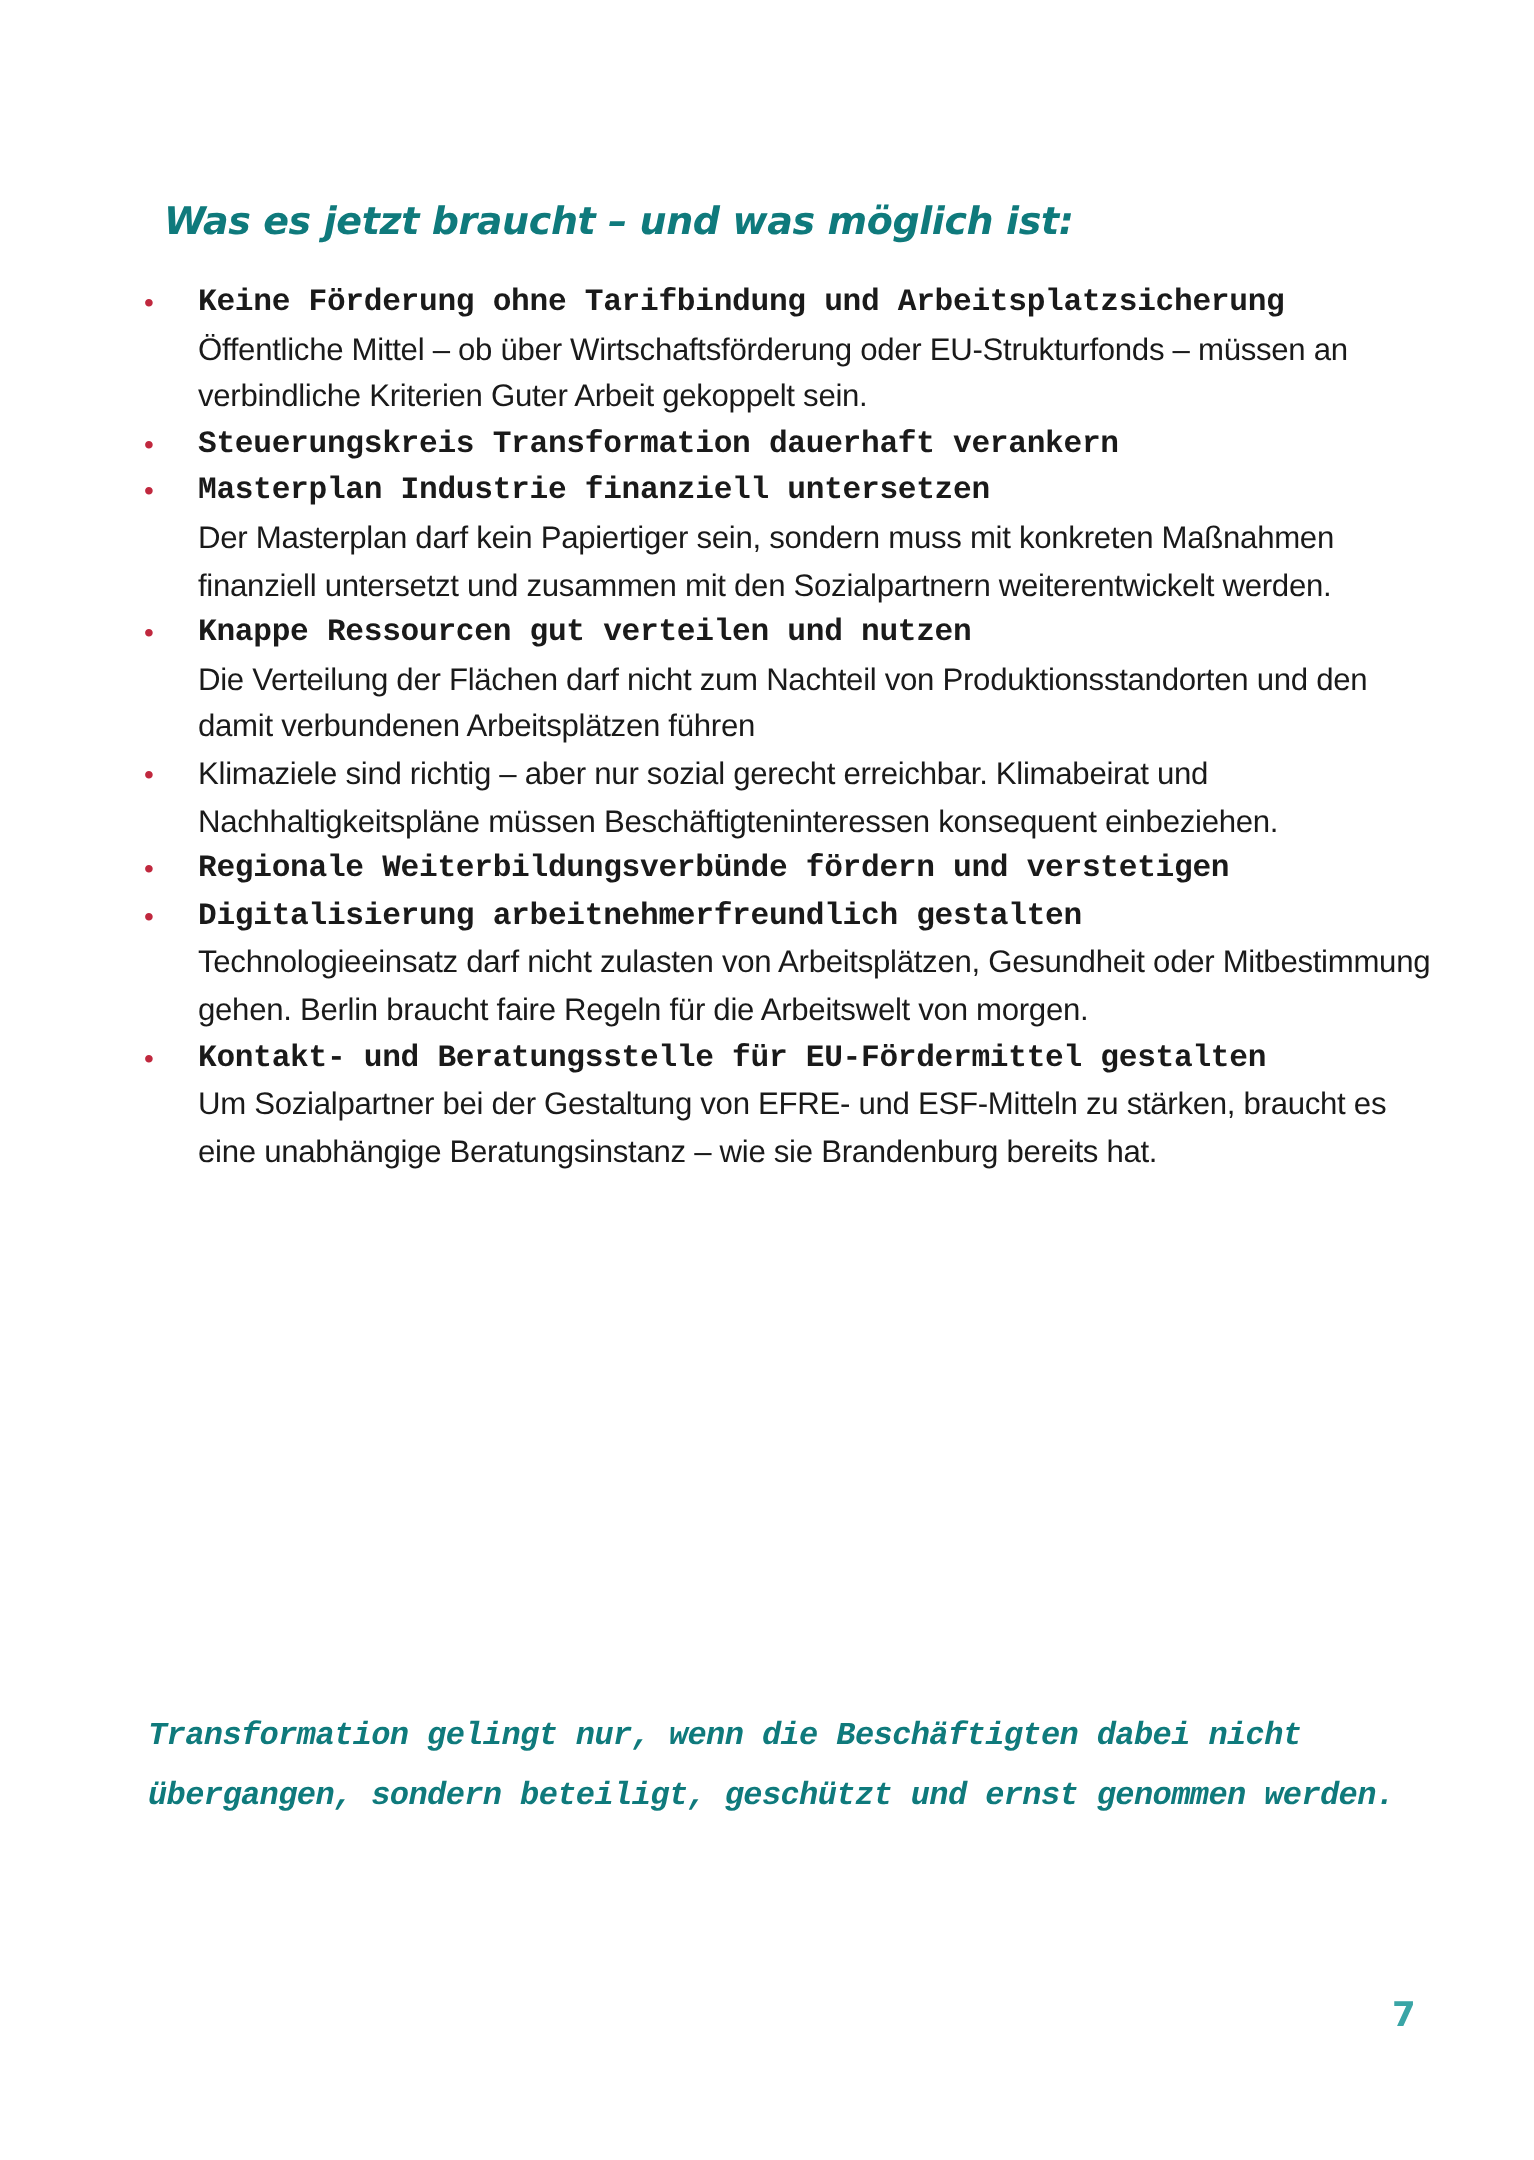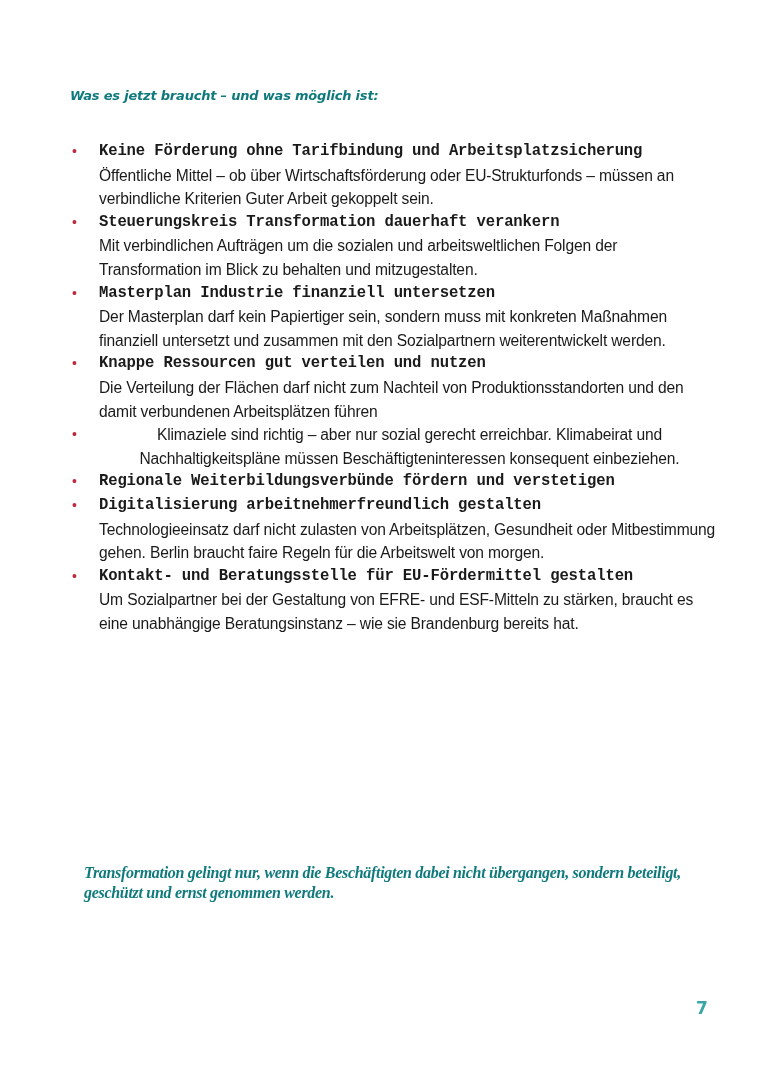--- a/index.html
+++ b/index.html
@@ -1,54 +1,53 @@
 <!DOCTYPE html>
 <html><head>
 <meta charset="utf-8">
 <style>
   html, body { margin:0; padding:0; background:#ffffff; }
   body { width:767px; height:1080px; position:relative; overflow:hidden; font-family:"Liberation Sans", sans-serif; color:#1a1a1a; }
-  .heading { position:absolute; left:70px; top:88px; margin:0; font-family:"DejaVu Sans", sans-serif; font-weight:bold; font-style:italic; font-size:13px; color:#0f7a7c; letter-spacing:-0.2px; }
+  .heading { position:absolute; left:70px; top:88px; margin:12px; font-family:"DejaVu Sans", sans-serif; font-weight:bold; font-style:italic; font-size:19px; color:#0f7a7c; letter-spacing:-0.2px; }
   ul.items { position:absolute; left:70px; top:140px; width:650px; margin:0; padding:0; list-style:none; }
   ul.items li { position:relative; padding-left:29px; font-size:15.6px; line-height:23.6px; letter-spacing:-0.15px; }
   ul.items li .bullet { position:absolute; left:2px; top:0; color:#c0283e; font-size:14px; }
   ul.items li .title { font-weight:bold; display:block;font-family:Liberation Mono, monospace; }
   ul.items li .desc { display:block; }
-  .closing { position:absolute; left:70px; top:849px; width:640px; margin:14px; font-family:Liberation Serif, serif; font-weight:bold; font-style:italic; font-size:16px; line-height:20px; color:#0f7a7c; letter-spacing:-0.3px; }
+  .closing { position:absolute; left:70px; top:849px; width:640px; margin:4px; font-family:Liberation Mono, monospace; font-weight:bold; font-style:italic; font-size:16px; line-height:30px; color:#0f7a7c; letter-spacing:-0.3px; }
   .page-number { position:absolute; left:696px; top:998px; font-family:"DejaVu Sans", sans-serif; font-weight:bold; font-size:17px; color:#3aa5a6; }
 </style>
 </head>
 <body>
 
 <h2 class="heading">Was es jetzt braucht – und was möglich ist:</h2>
 
 <ul class="items">
   <li>
     <span class="bullet">•</span>
     <span class="title">Keine Förderung ohne Tarifbindung und Arbeitsplatzsicherung</span>
     <span class="desc">Öffentliche Mittel – ob über Wirtschaftsförderung oder EU-Strukturfonds – müssen an verbindliche Kriterien Guter Arbeit gekoppelt sein.</span>
   </li>
   <li>
     <span class="bullet">•</span>
     <span class="title">Steuerungskreis Transformation dauerhaft verankern</span>
-    <span class="desc">Mit verbindlichen Aufträgen um die sozialen und arbeitsweltlichen Folgen der Transformation im Blick zu behalten und mitzugestalten.</span>
   </li>
   <li>
     <span class="bullet">•</span>
     <span class="title">Masterplan Industrie finanziell untersetzen</span>
     <span class="desc">Der Masterplan darf kein Papiertiger sein, sondern muss mit konkreten Maßnahmen finanziell untersetzt und zusammen mit den Sozialpartnern weiterentwickelt werden.</span>
   </li>
   <li>
     <span class="bullet">•</span>
     <span class="title">Knappe Ressourcen gut verteilen und nutzen</span>
     <span class="desc">Die Verteilung der Flächen darf nicht zum Nachteil von Produktionsstandorten und den damit verbundenen Arbeitsplätzen führen</span>
   </li>
   <li>
     <span class="bullet">•</span>
-    <span class="desc" style="white-space:pre-wrap;text-align:center;">Klimaziele sind richtig – aber nur sozial gerecht erreichbar. Klimabeirat und  Nachhaltigkeitspläne müssen Beschäftigteninteressen konsequent einbeziehen.</span>
+    <span class="desc" style="white-space:pre-wrap;">Klimaziele sind richtig – aber nur sozial gerecht erreichbar. Klimabeirat und  Nachhaltigkeitspläne müssen Beschäftigteninteressen konsequent einbeziehen.</span>
   </li>
   <li>
     <span class="bullet">•</span>
     <span class="title">Regionale Weiterbildungsverbünde fördern und verstetigen</span>
   </li>
   <li>
     <span class="bullet">•</span>
     <span class="title">Digitalisierung arbeitnehmerfreundlich gestalten</span>
     <span class="desc">Technologieeinsatz darf nicht zulasten von Arbeitsplätzen, Gesundheit oder Mitbestimmung gehen. Berlin braucht faire Regeln für die Arbeitswelt von morgen.</span>
   </li>

